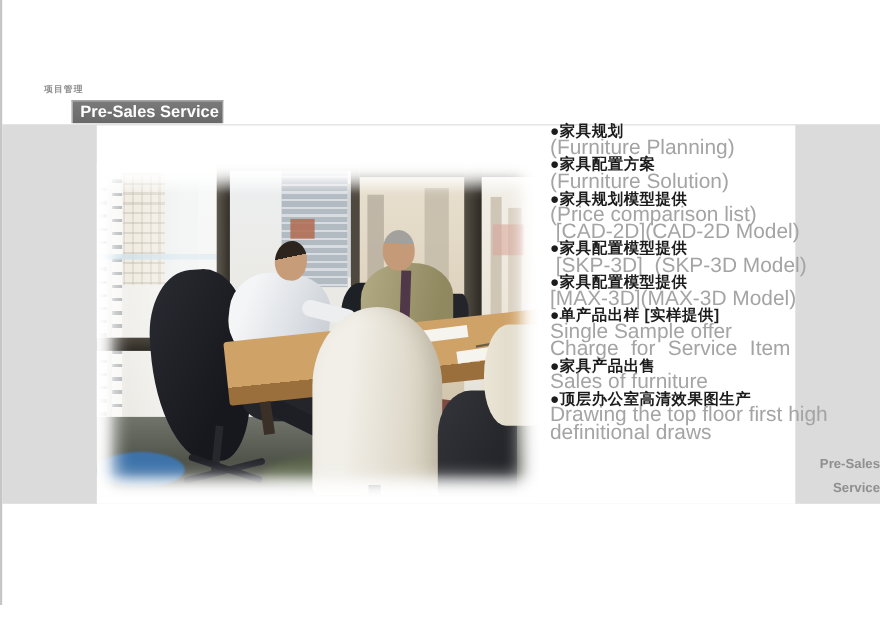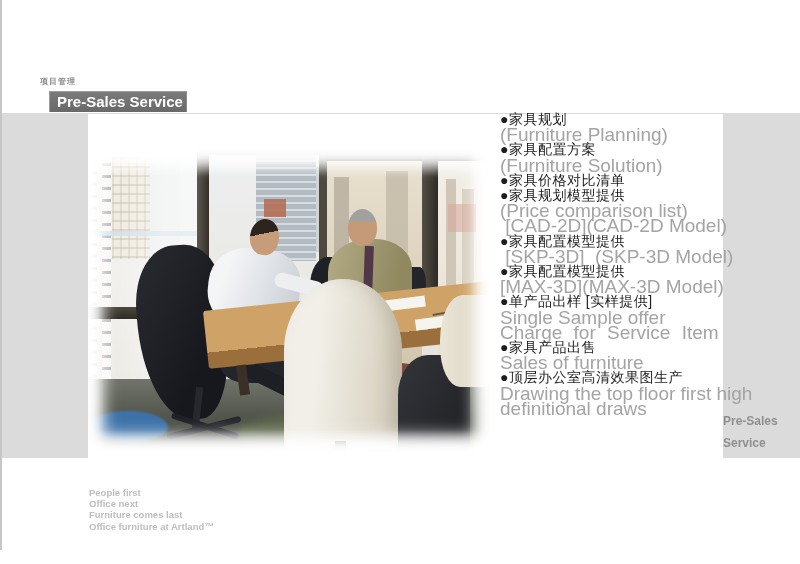--- a/index.html
+++ b/index.html
@@ -4,21 +4,21 @@
 <style>
   html,body{margin:0;padding:0;background:#ffffff;}
   .stage{position:relative;width:800px;height:564px;background:#ffffff;overflow:hidden;
          font-family:"Liberation Sans","DejaVu Sans",sans-serif;}
   .abs{position:absolute;}
 
   .left-line{left:0;top:5;width:2px;height:550px;background:#c6c6c6;}
 
   .project-label{left:726;top:76px;font-size:8px;font-weight:bold;color:#8e8e8e;letter-spacing:1px;padding-left:40px;}
 
-  .title-box{left:49px;top:91px;width:138px;height:21px;box-sizing:border-box;
+  .title-box{left:65px;top:91px;width:138px;height:21px;box-sizing:border-box;
              background:linear-gradient(180deg,#7a7a7a,#696969);
              border-top:1px solid #9d9d9d;border-left:1px solid #9d9d9d;border-right:1px solid #8a8a8a;
              color:#ffffff;font-weight:bold;font-size:15px;line-height:19px;padding-left:7px;white-space:nowrap;}
 
   .band{left:2px;top:113px;width:798px;height:345px;background:#dbdbdb;}
   .panel{left:88px;top:114px;width:635px;height:344px;background:#ffffff;}
 
   
   .photo{left:88px;top:149px;width:402px;height:302px;overflow:hidden;background:#edeff1;}
   .photo *{position:absolute;}
@@ -89,25 +89,25 @@
      box-shadow:inset 0 0 16px 15px #ffffff;
      background:linear-gradient(180deg,rgba(255,255,255,.85),rgba(255,255,255,0) 9%),
                 linear-gradient(0deg,rgba(255,255,255,.7),rgba(255,255,255,0) 7%),
                 linear-gradient(90deg,rgba(255,255,255,.55),rgba(255,255,255,0) 4%),
                 linear-gradient(270deg,rgba(255,255,255,.65),rgba(255,255,255,0) 5%);}
 
   
   .services{left:500px;top:112px;width:226px;}
   .line{white-space:pre;line-height:15.2px;}
   .line.head{font-weight:bold;color:#1c1c1c;font-size:14px;word-spacing:5px;}
-  .line.cn{font-weight:normal;color:#1c1c1c;font-size:14px;letter-spacing:.5px;}
+  .line.cn{font-weight:bold;color:#1c1c1c;font-size:14px;letter-spacing:.5px;}
   .line.en{color:#a4a4a4;font-size:19px;}
   .line.wide{word-spacing:6px;}
 
-  .sidebar-label{left:723px;top:410px;width:77px;text-align:left;font-weight:bold;
+  .sidebar-label{left:723px;top:410px;width:77px;text-align:right;font-weight:bold;
                  font-size:12px;color:#8f8f8f;line-height:22px;}
 
   .footer{left:89px;top:487px;}
   .fline{font-size:9.5px;font-weight:bold;color:#bdbdbd;line-height:11.2px;white-space:pre;}
 </style>
 </head>
 <body>
 
 <div class="stage">
 
@@ -176,21 +176,20 @@
     <div class="chairR"></div>
     <div class="chairS"></div>
     <div class="ph-fade"></div>
   </div>
 
   <div class="abs services">
       <div class="line cn">●家具规划</div>
       <div class="line en">(Furniture Planning)</div>
       <div class="line cn">●家具配置方案</div>
       <div class="line en">(Furniture Solution)</div>
-      <div class="line cn">●家具价格对比清单</div>
       <div class="line cn">●家具规划模型提供</div>
       <div class="line en">(Price comparison list)</div>
       <div class="line en"> [CAD-2D](CAD-2D Model)</div>
       <div class="line cn">●家具配置模型提供</div>
       <div class="line en"> [SKP-3D]  (SKP-3D Model)</div>
       <div class="line cn">●家具配置模型提供</div>
       <div class="line en">[MAX-3D](MAX-3D Model)</div>
       <div class="line cn">●单产品出样 [实样提供]</div>
       <div class="line en">Single Sample offer</div>
       <div class="line en wide">Charge for Service Item</div>
@@ -199,20 +198,14 @@
       <div class="line cn">●顶层办公室高清效果图生产</div>
       <div class="line en">Drawing the top floor first high</div>
       <div class="line en">definitional draws</div>
     </div>
 
   <div class="abs sidebar-label">
     <div>Pre-Sales</div>
     <div>Service</div>
   </div>
 
-  <div class="abs footer">
-      <div class="fline">People first</div>
-      <div class="fline">Office next</div>
-      <div class="fline">Furniture comes last</div>
-      <div class="fline">Office furniture at Artland™</div>
-    </div>
 
 </div>
 
 </body></html>

